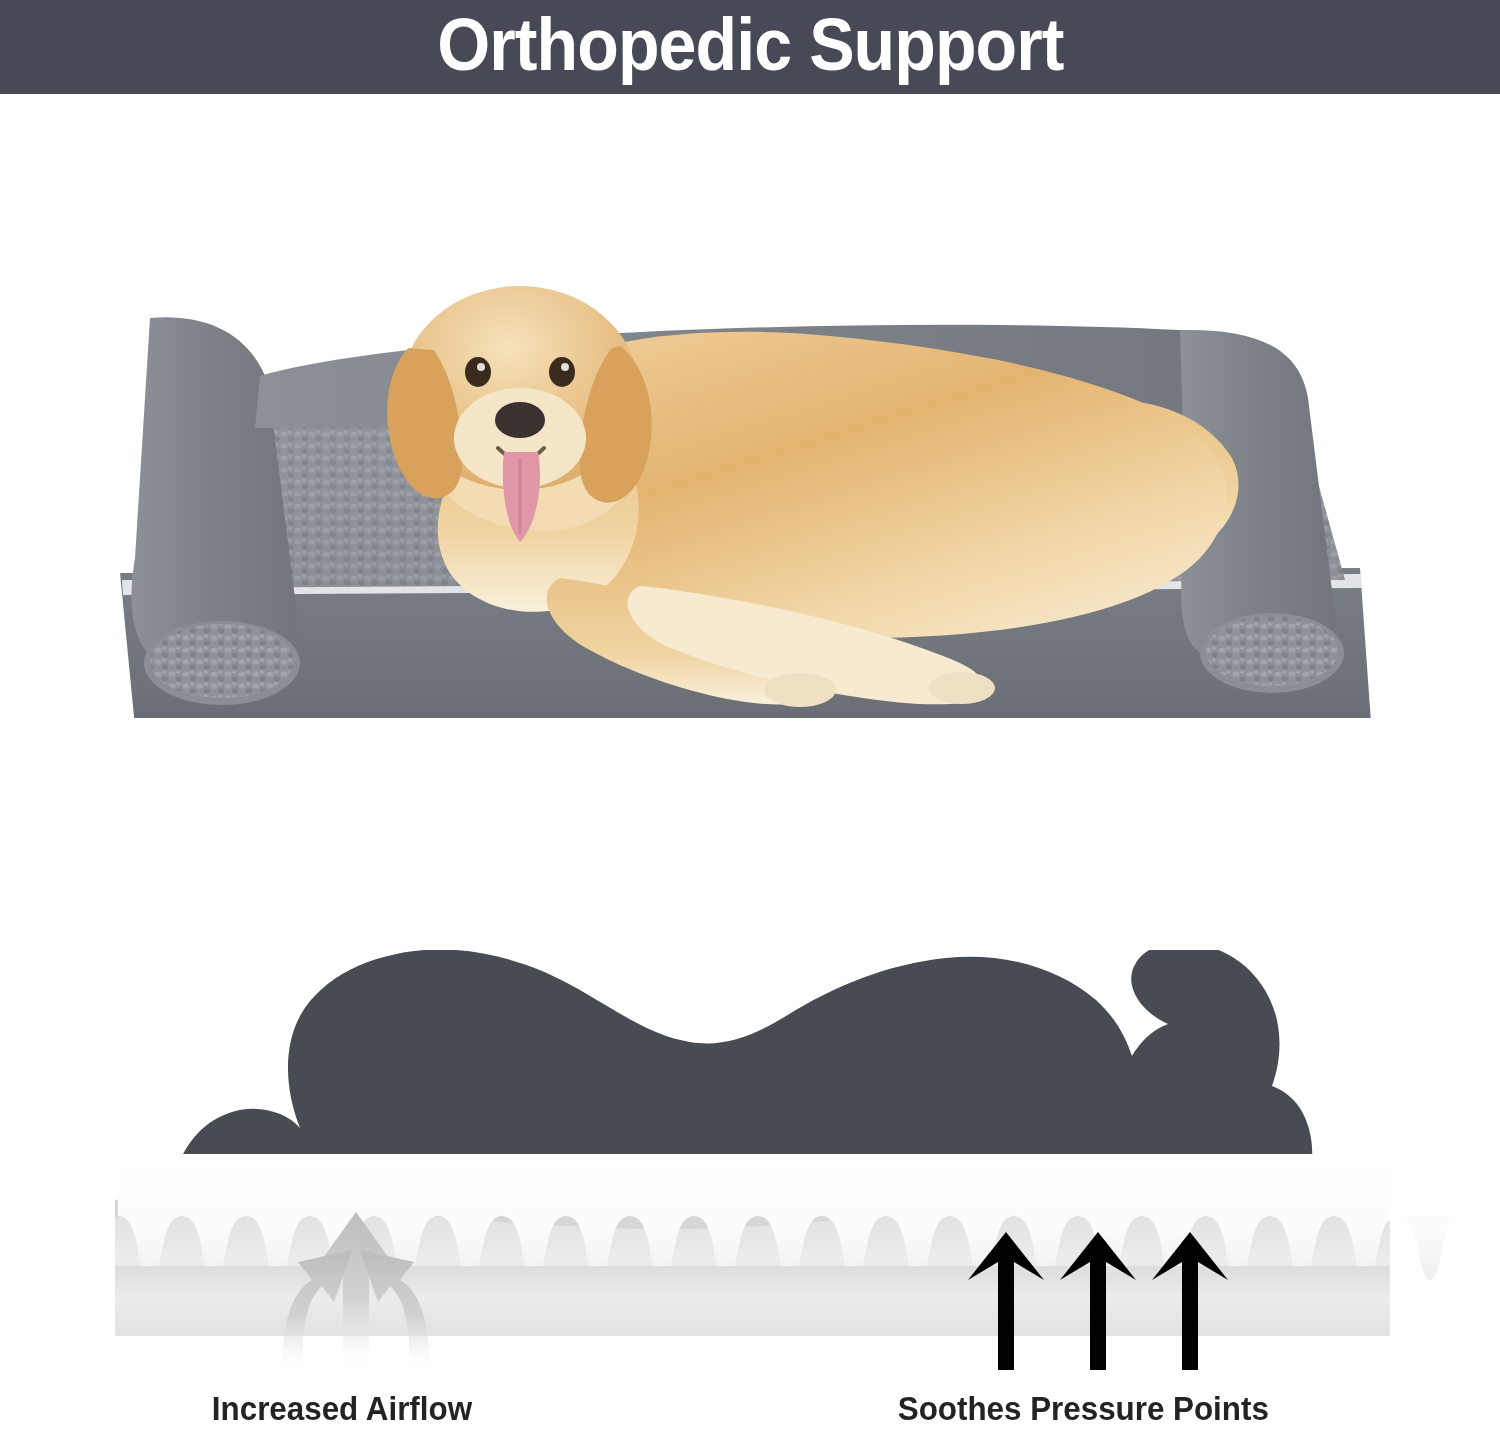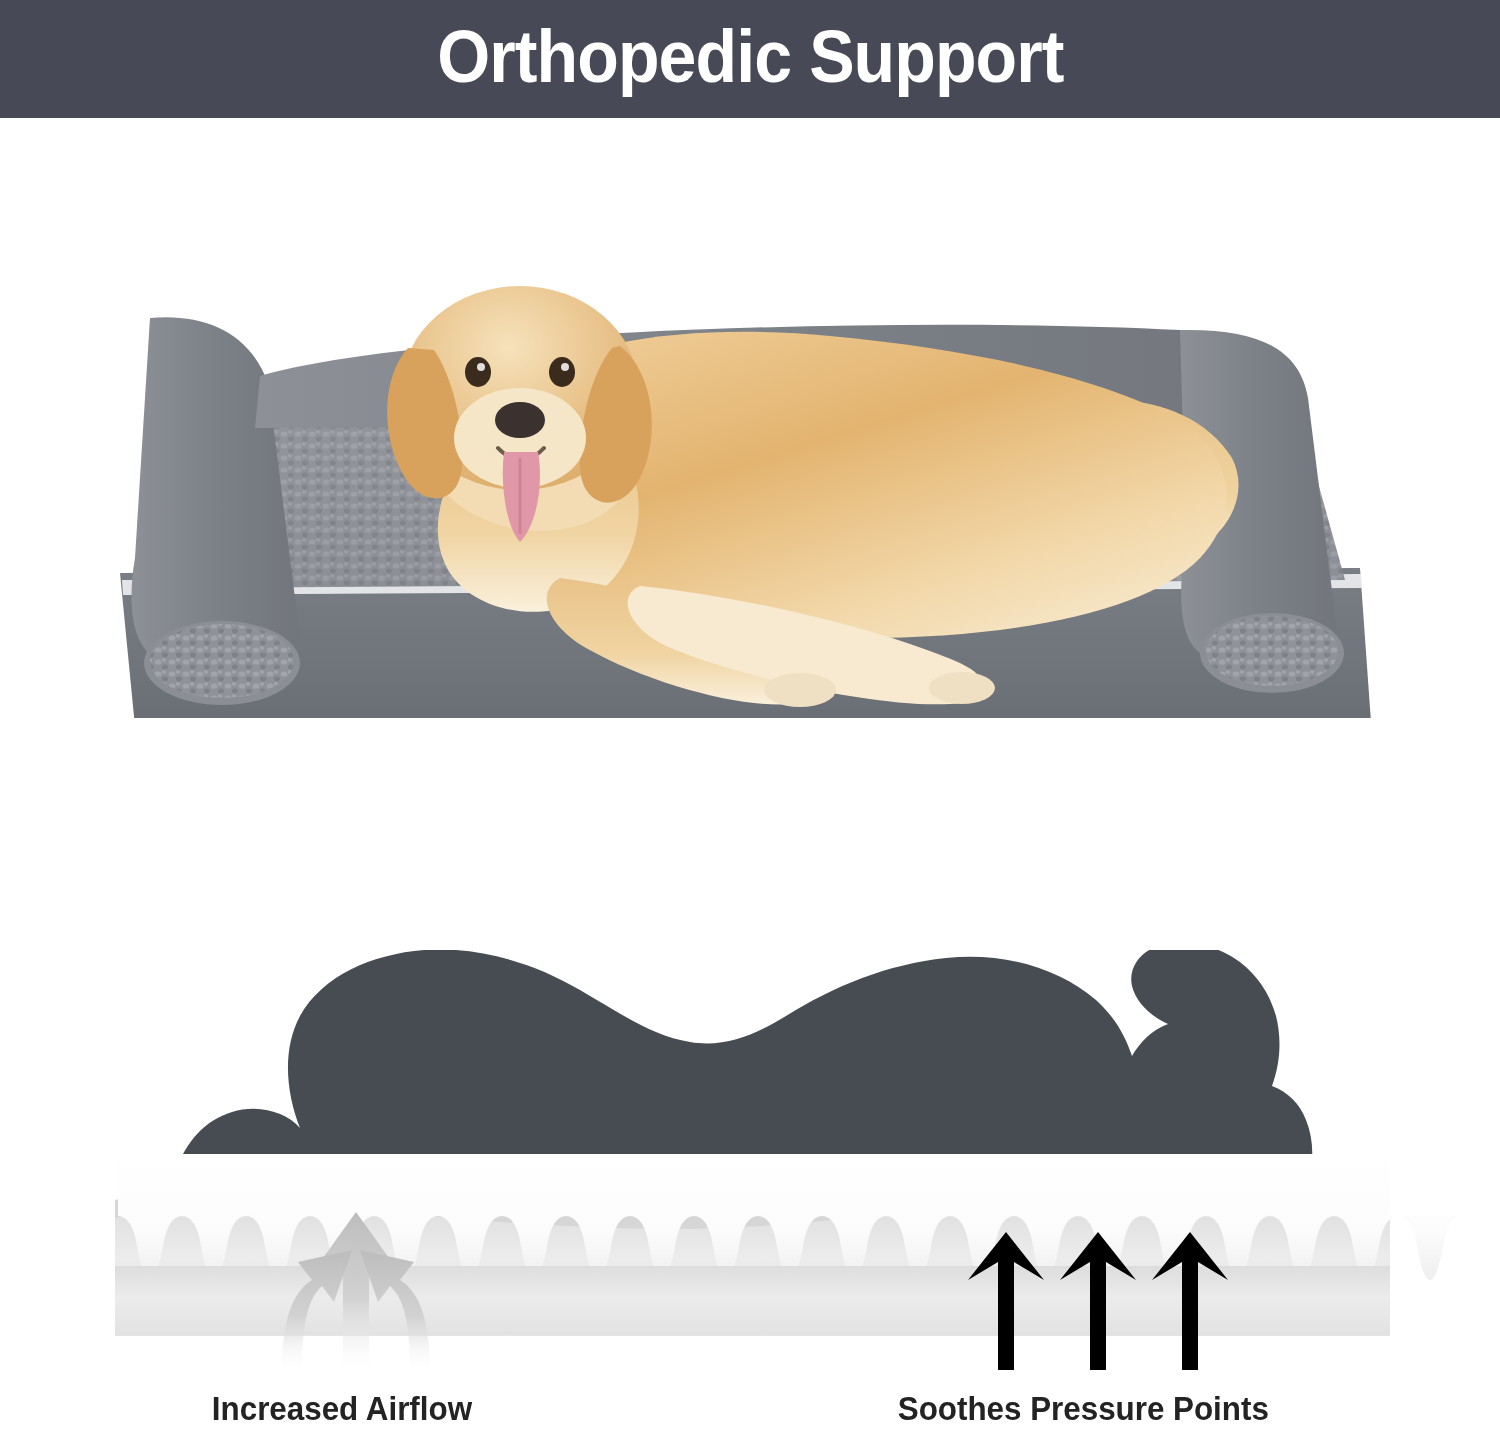--- a/index.html
+++ b/index.html
@@ -4,21 +4,21 @@
 <style>
   html,body{margin:0;padding:0;}
   body{
     width:1500px;height:1444px;
     background:#ffffff;
     font-family:"Liberation Sans", sans-serif;
     overflow:hidden;position:relative;
   }
   
   .header{
-    position:absolute;left:0;top:0;width:1500px;height:118px;
+    position:absolute;left:0;top:0;width:1500px;height:94px;
     background:#474a56;
     display:flex;align-items:center;justify-content:center;
   }
   .header-title{
     color:#ffffff;
     font-size:74px;
     font-weight:bold;
     letter-spacing:-1px;
     font-family:"Liberation Sans", sans-serif;
     transform:scaleX(0.92);

